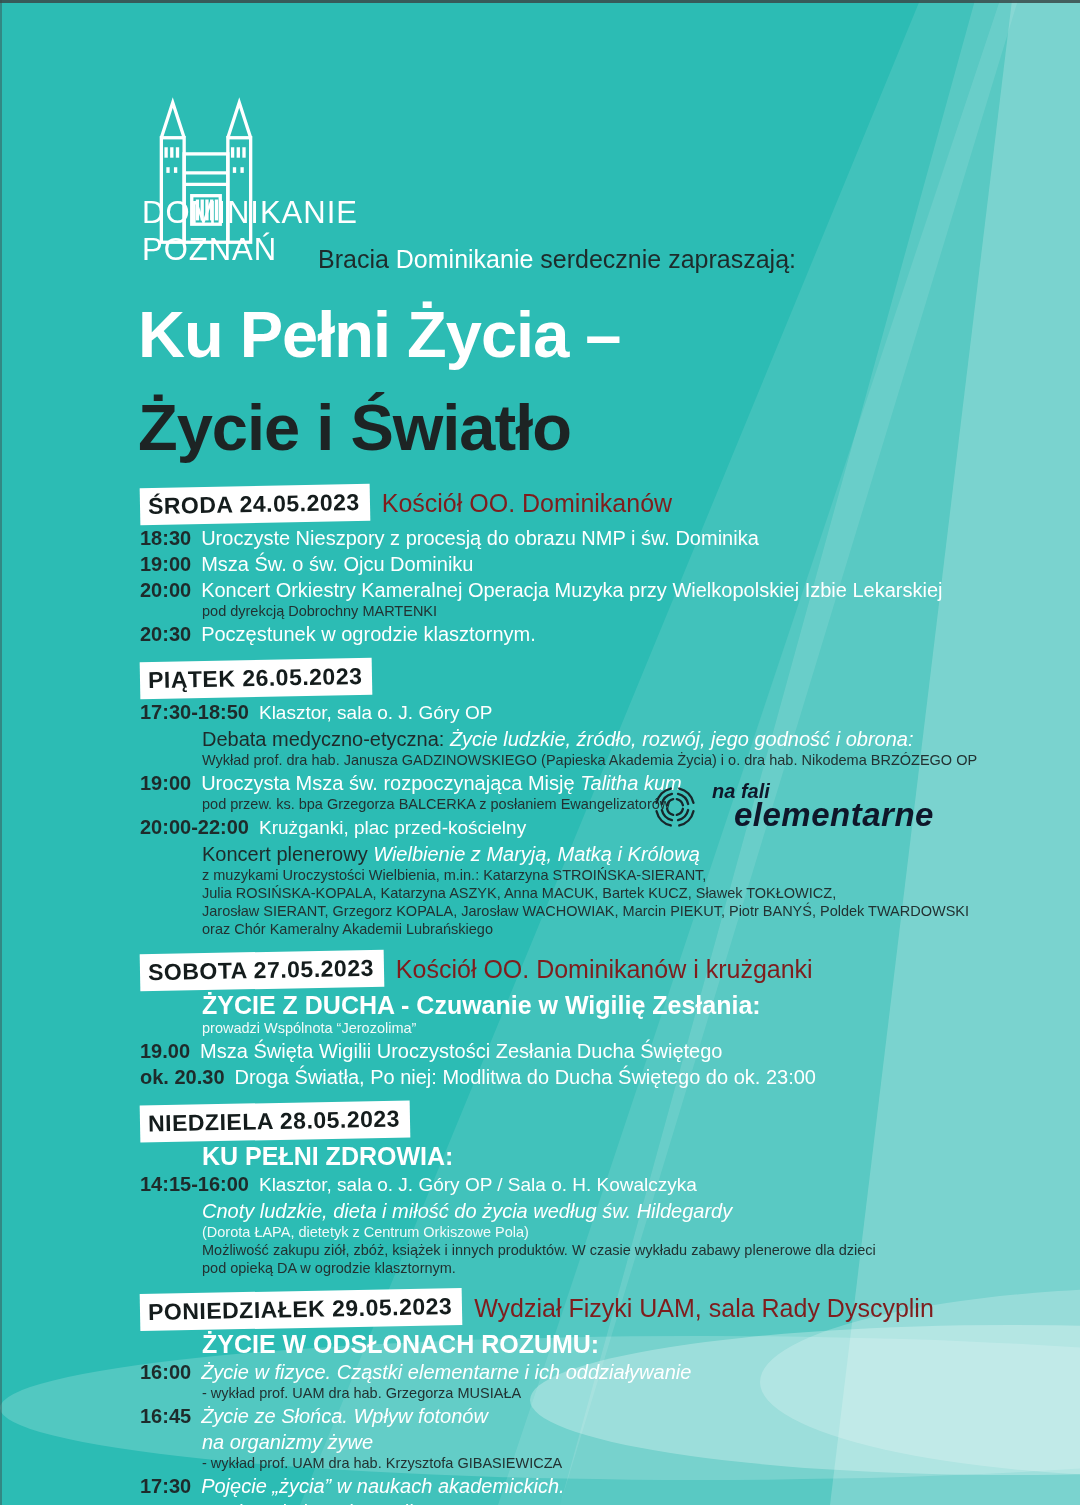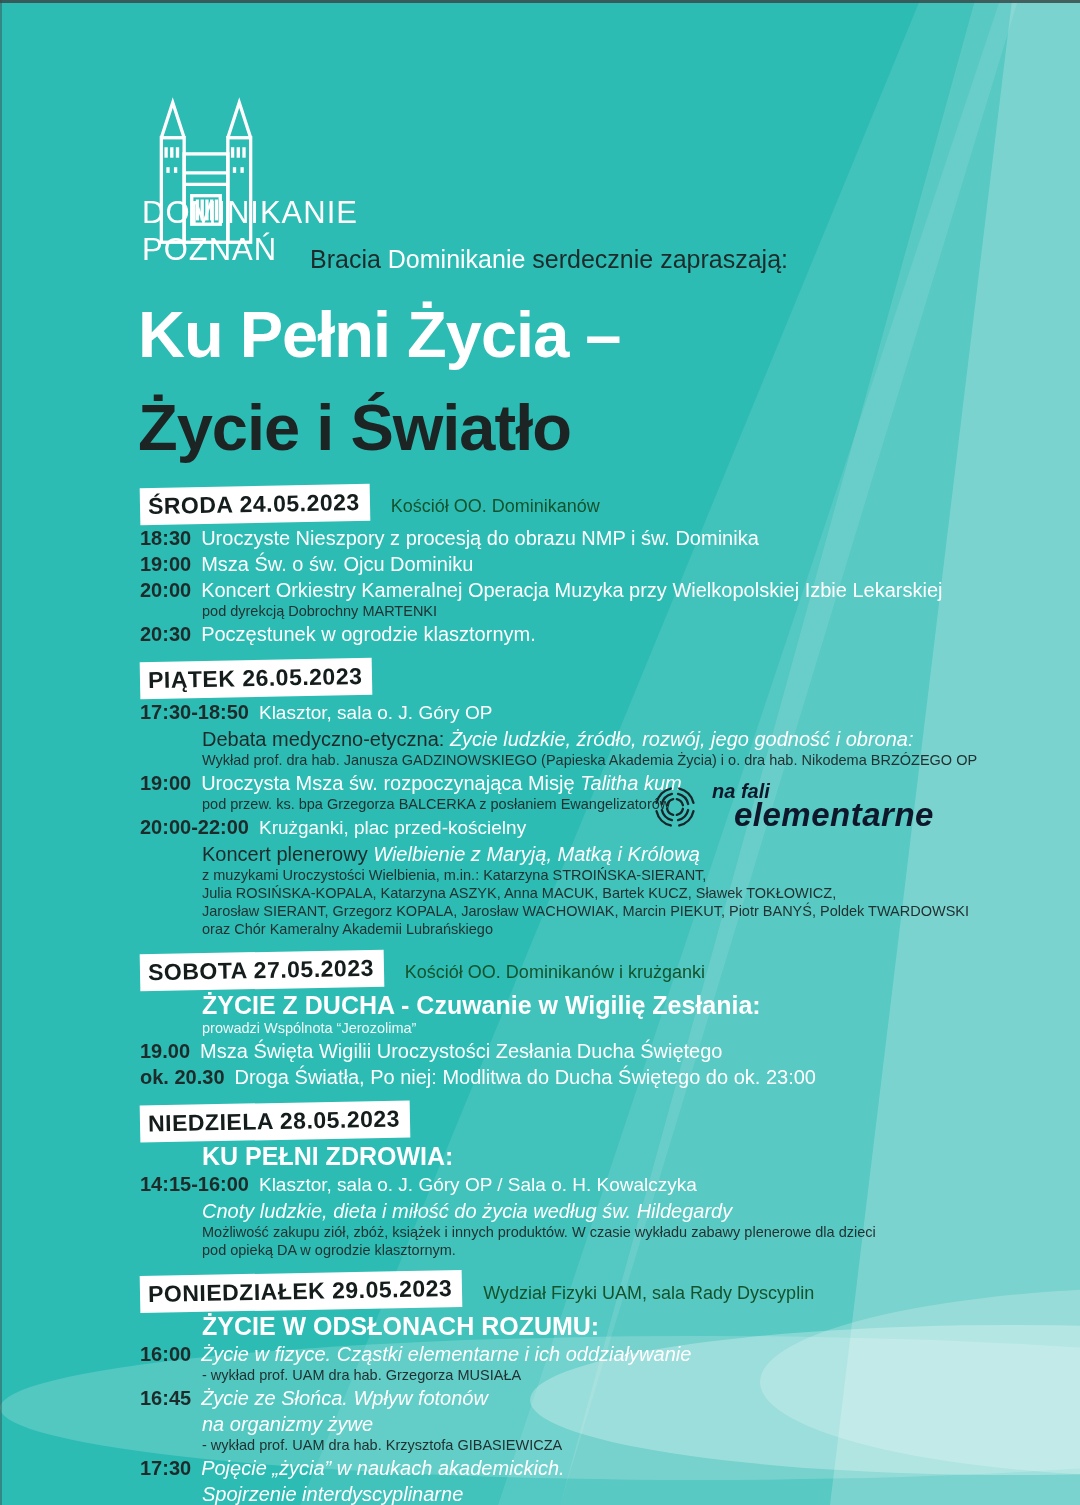--- a/index.html
+++ b/index.html
@@ -10,33 +10,33 @@
     color:#fff;
   }
   .edge-top{position:absolute;top:0;left:0;width:100%;height:3px;background:rgba(58,74,74,.85);}
   .edge-left{position:absolute;top:0;left:0;width:2px;height:100%;background:rgba(58,74,74,.45);}
   .bg-svg{position:absolute;top:0;left:0;pointer-events:none;}
 
   
   .church{position:absolute;left:158px;top:95px;}
   .brand{position:absolute;left:142px;top:194px;font-size:31px;line-height:37px;
          letter-spacing:1px;color:#fff;font-weight:400;}
-  .invite{position:absolute;left:310px;top:245px;font-size:25px;}
+  .invite{position:absolute;left:318px;top:245px;font-size:25px;}
   .title{position:absolute;left:138px;top:288px;font-size:65px;line-height:93px;
          font-weight:700;letter-spacing:-1px;}
   .title .t2{color:#1d2424;}
 
   
   .events{position:absolute;left:140px;top:486px;width:845px;}
   .event-section{margin-top:14px;}
   .event-section:first-child{margin-top:0;}
   .sec-head{line-height:32px;margin-bottom:3px;white-space:nowrap;}
   .badge{display:inline-block;background:#ffffff;color:#141c1c;font-weight:700;
          font-size:23px;padding:2px 10px 3px 8px;transform:rotate(-1.1deg);letter-spacing:.5px;}
-  .loc{color:#14532d;font-size:18px;margin-left:21px;}
+  .loc{color:#7f1d1d;font-size:25px;margin-left:12px;}
   .line{white-space:nowrap;font-size:20px;line-height:24px;margin-top:2px;}
   .line.small{font-size:14.5px;line-height:17px;margin-top:1px;}
   .line.sub{font-size:25px;line-height:27px;font-weight:700;}
   .line.ind{padding-left:62px;}
   .time{font-weight:700;color:#1e2b2b;margin-right:10px;}
   .s-w{color:#ffffff;}
   .s-d{color:#1e2b2b;}
   .s-wi{color:#ffffff;font-style:italic;}
   .s-wb{color:#ffffff;font-weight:700;}
   .s-sd{color:#223232;margin-top:44px;}
@@ -132,20 +132,21 @@
         <div class="line sub ind"><span class="s-wb">ŻYCIE Z DUCHA - Czuwanie w Wigilię Zesłania:</span></div>
         <div class="line small ind"><span class="s-sw">prowadzi Wspólnota “Jerozolima”</span></div>
         <div class="line"><span class="time">19.00</span><span class="s-w">Msza Święta Wigilii Uroczystości Zesłania Ducha Świętego</span></div>
         <div class="line"><span class="time">ok. 20.30</span><span class="s-w">Droga Światła, Po niej: Modlitwa do Ducha Świętego do ok. 23:00</span></div>
       </section>
       <section class="event-section">
         <div class="sec-head"><span class="badge">NIEDZIELA 28.05.2023</span></div>
         <div class="line sub ind"><span class="s-wb">KU PEŁNI ZDROWIA:</span></div>
         <div class="line"><span class="time">14:15-16:00</span><span class="s-l">Klasztor, sala o. J. Góry OP / Sala o. H. Kowalczyka</span></div>
         <div class="line ind"><span class="s-wi">Cnoty ludzkie, dieta i miłość do życia według św. Hildegardy</span></div>
+        <div class="line small ind"><span class="s-sw">(Dorota ŁAPA, dietetyk z Centrum Orkiszowe Pola)</span></div>
         <div class="line small ind"><span class="s-sd">Możliwość zakupu ziół, zbóż, książek i innych produktów. W czasie wykładu zabawy plenerowe dla dzieci</span></div>
         <div class="line small ind"><span class="s-sd">pod opieką DA w ogrodzie klasztornym.</span></div>
       </section>
       <section class="event-section">
         <div class="sec-head"><span class="badge">PONIEDZIAŁEK 29.05.2023</span><span class="loc">Wydział Fizyki UAM, sala Rady Dyscyplin</span></div>
         <div class="line sub ind"><span class="s-wb">ŻYCIE W ODSŁONACH ROZUMU:</span></div>
         <div class="line"><span class="time">16:00</span><span class="s-wi">Życie w fizyce. Cząstki elementarne i ich oddziaływanie</span></div>
         <div class="line small ind"><span class="s-sd">- wykład prof. UAM dra hab. Grzegorza MUSIAŁA</span></div>
         <div class="line"><span class="time">16:45</span><span class="s-wi">Życie ze Słońca. Wpływ fotonów</span></div>
         <div class="line ind"><span class="s-wi">na organizmy żywe</span></div>

